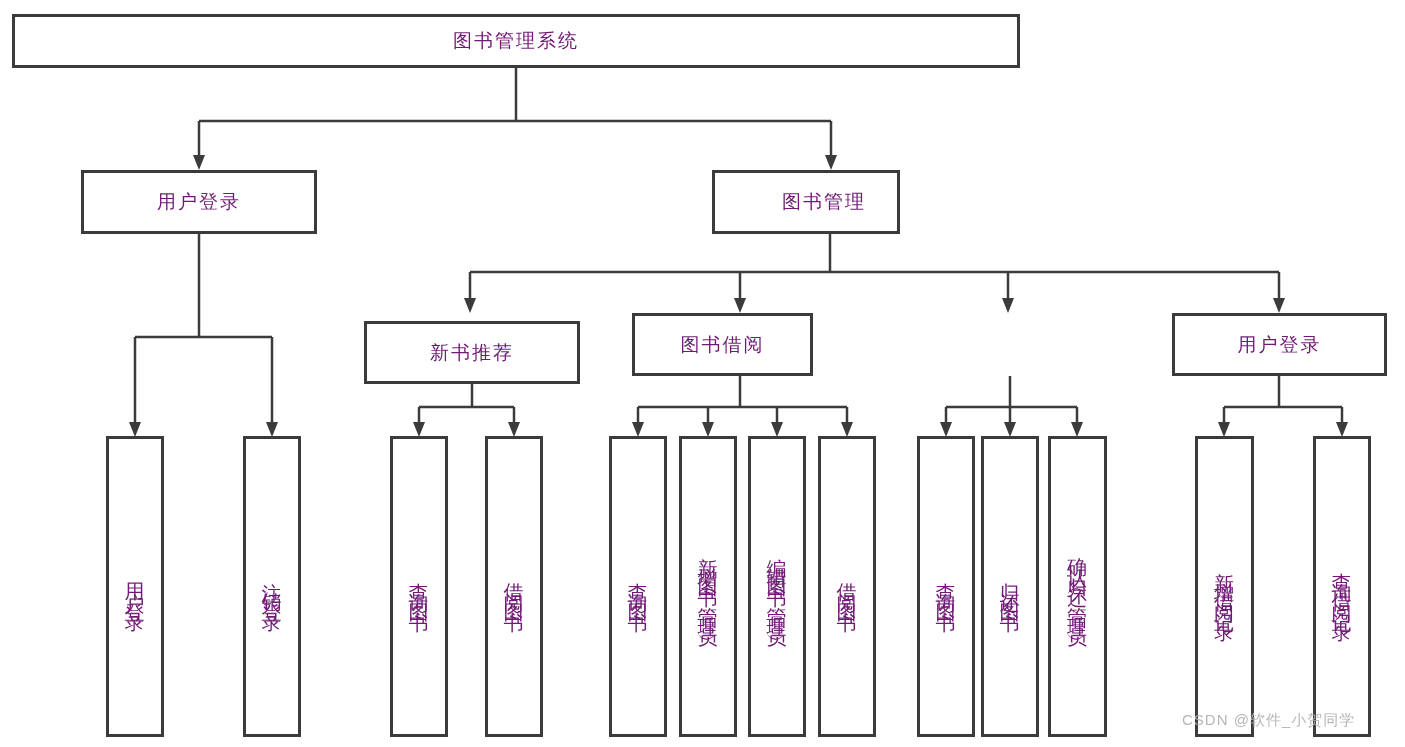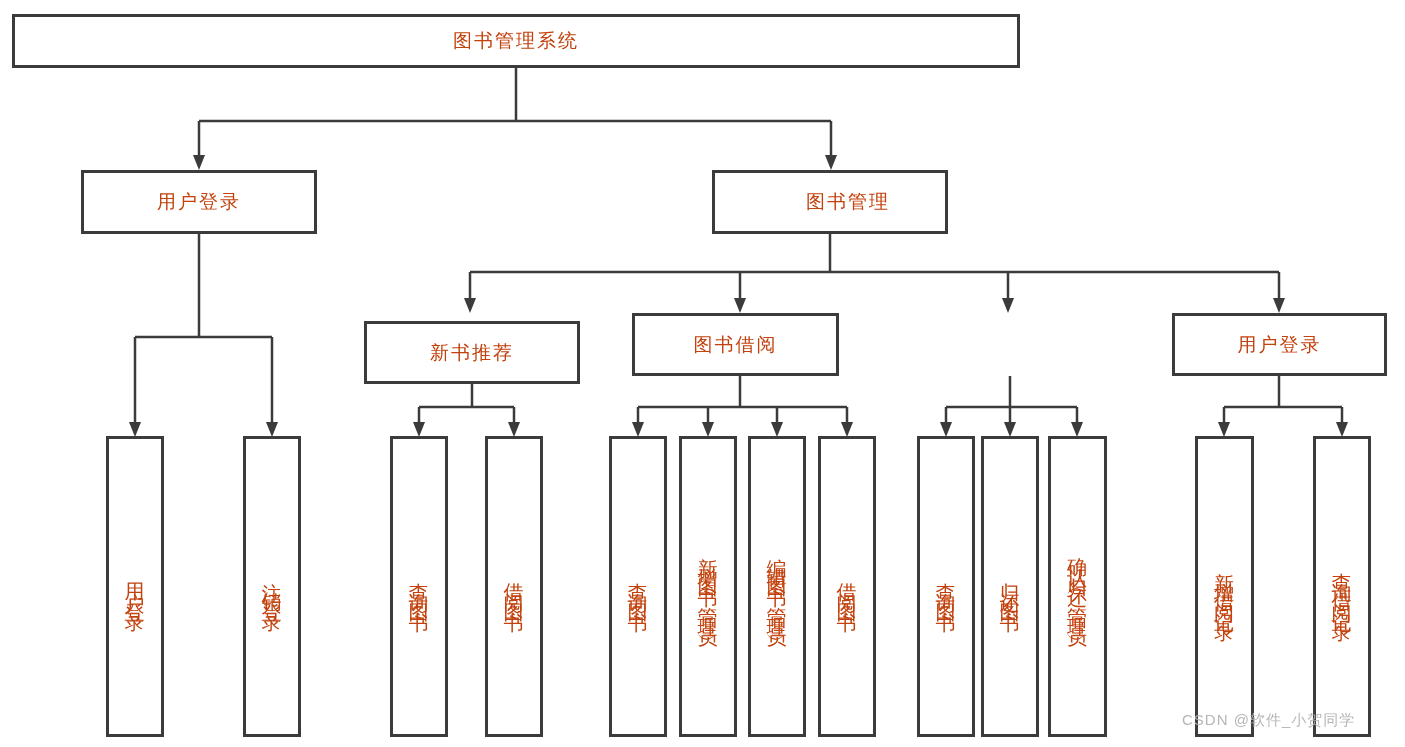--- a/index.html
+++ b/index.html
@@ -22,41 +22,41 @@
     pointer-events: none;
   }
   .node {
     position: absolute;
     box-sizing: border-box;
     border: 3px solid #3b3b3b;
     background: #ffffff;
     display: flex;
     align-items: center;
     justify-content: center;
-    color: #c2410c;
+    color: #701a75;
     z-index: 2;
   }
   .node.h {
     font-size: 19px;
     letter-spacing: 2px;
     white-space: nowrap;
   }
   .node.v {
     writing-mode: vertical-rl;
     text-orientation: mixed;
     font-size: 20px;
     letter-spacing: 10px;
     line-height: 1;
   }
   
   .root-box { left: 12px;  top: 14px;  width: 1008px; height: 54px; }
   .n-login  { left: 81px;  top: 170px; width: 236px;  height: 64px; }
-  .n-mgmt   { left: 712px; top: 170px; width: 236px;  height: 64px; padding-left: 36px; }
+  .n-mgmt   { left: 712px; top: 170px; width: 188px;  height: 64px; padding-left: 36px; }
   .n-newrec { left: 364px; top: 313px; width: 216px;  height: 63px; margin-top: 8px; }
-  .n-borrow { left: 632px; top: 313px; width: 207px;  height: 63px; }
+  .n-borrow { left: 632px; top: 313px; width: 181px;  height: 63px; }
   .n-current{ left: 902px; top: 313px; width: 216px;  height: 63px; }
   .n-records{ left: 1172px;top: 313px; width: 215px;  height: 63px; }
   
   .leaf { top: 436px; height: 301px; width: 58px; }
   .lf-1  { left: 106px; }
   .lf-2  { left: 243px; }
   .lf-3  { left: 390px; }
   .lf-4  { left: 485px; }
   .lf-5  { left: 609px; }
   .lf-6  { left: 679px; }

